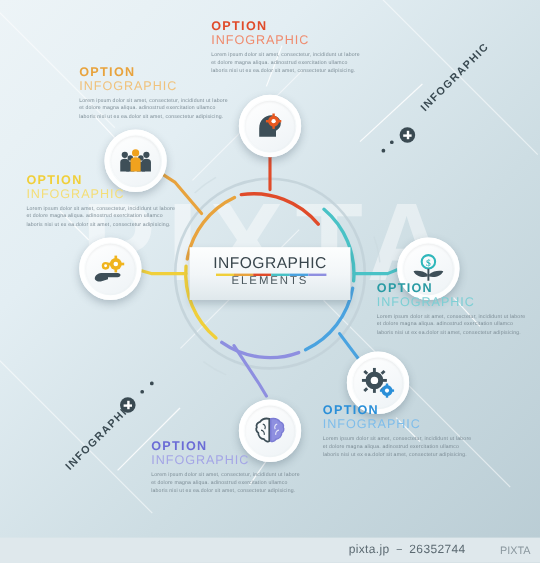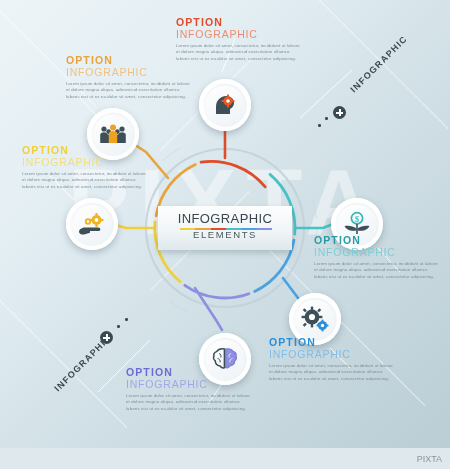--- a/index.html
+++ b/index.html
@@ -259,16 +259,17 @@
   <div class="plusdot" style="left:333px;top:106px;"></div>
   <div class="dot" style="left:325px;top:117px;"></div>
   <div class="dot" style="left:318px;top:124px;"></div>
 
   <div class="diaglabel" style="left:56px;top:385px;transform:rotate(-45deg);transform-origin:0 50%;">INFOGRAPHIC</div>
   <div class="plusdot" style="left:100px;top:331px;"></div>
   <div class="dot" style="left:117px;top:325px;"></div>
   <div class="dot" style="left:125px;top:318px;"></div>
 
   <div id="wm">
+    <div id="wmtxt">pixta.jp － 26352744</div>
     <div id="wmlogo">PIXTA</div>
   </div>
 
 </div>
 
 </body></html>

